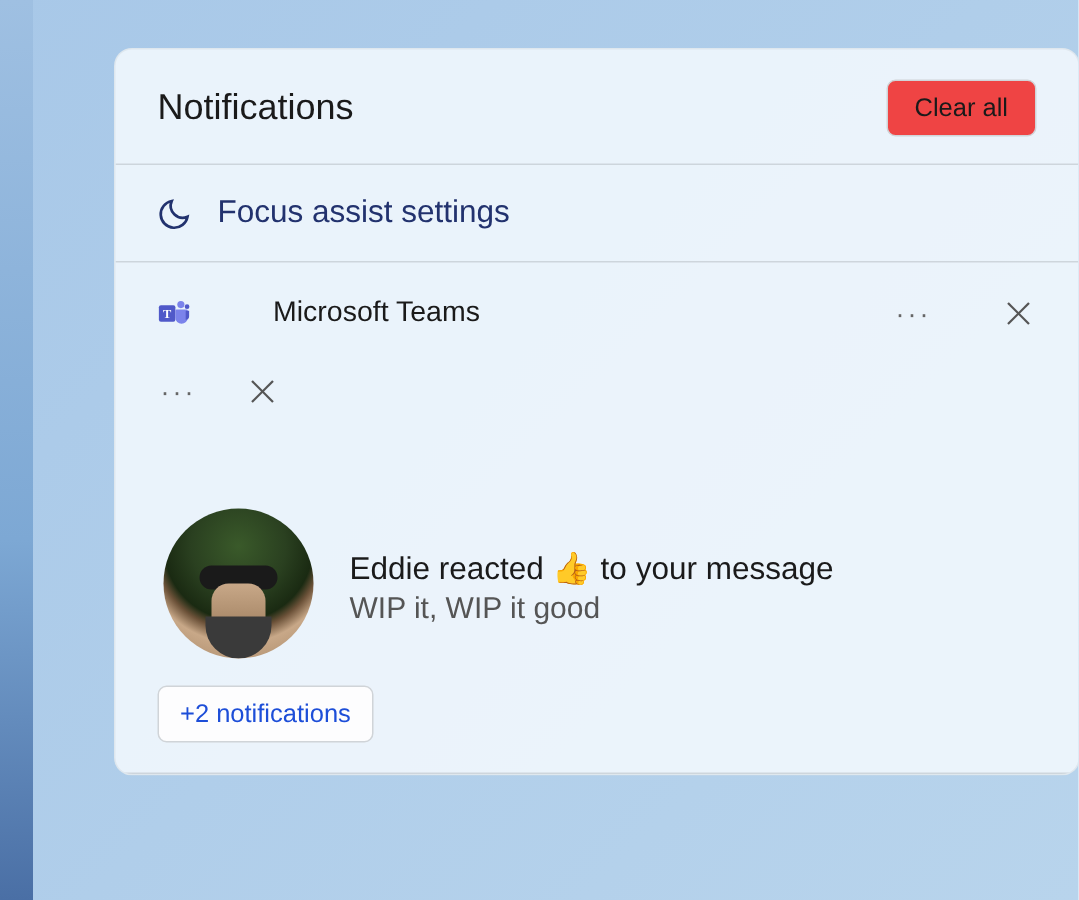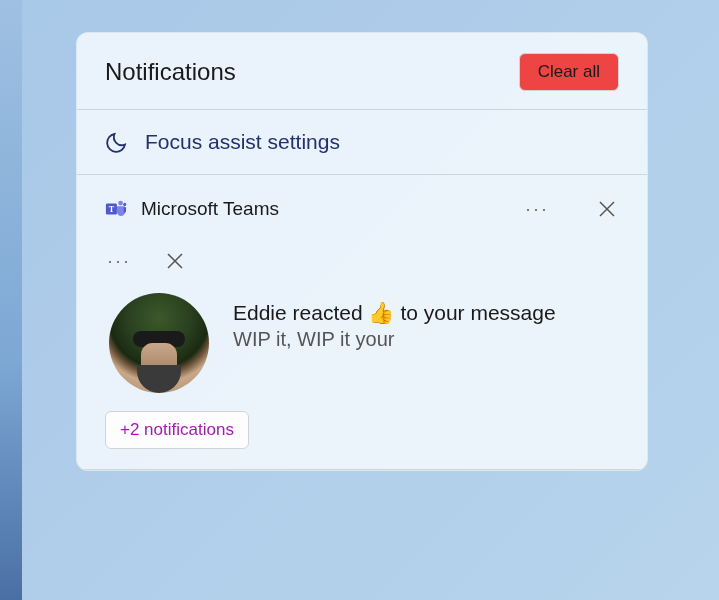--- a/index.html
+++ b/index.html
@@ -12,21 +12,21 @@
     }
     .left-edge {
       position: absolute;
       left: 0; top: 0; bottom: 0;
       width: 22px;
       background: linear-gradient(180deg, #9fc0e2 0%, #7da8d4 60%, #4a6fa5 100%);
     }
     .panel {
       position: absolute;
       left: 76px; top: 32px;
-      width: 572px;
+      width: 644px;
       background: rgba(238, 245, 252, 0.94);
       border-radius: 12px;
       border: 1px solid rgba(0,0,0,0.05);
       overflow: hidden;
     }
     .header {
       display: flex;
       align-items: center;
       justify-content: space-between;
       padding: 20px 28px 18px 28px;
@@ -76,20 +76,21 @@
       padding: 6px 0 14px 0;
     }
     .teams-icon {
       width: 22px;
       height: 22px;
     }
     .app-name {
       font-size: 19px;
       color: #1a1a1a;
       flex: 1;
+      margin-left: 41px;
     }
     .dots-btn {
       width: 28px; height: 28px;
       display: flex;
       align-items: center;
       justify-content: center;
       cursor: pointer;
       color: #666;
       font-size: 18px;
       letter-spacing: 2px;
@@ -110,22 +111,23 @@
       padding-bottom: 18px;
     }
     .notif-time {
       font-size: 19px;
       color: #555;
       flex: 1;
     }
     .notif-body {
       display: flex;
       gap: 24px;
-      align-items: flex-start;
+      align-items: center;
       padding-left: 4px;
+      margin-top: 46px;
     }
     .avatar {
       width: 100px;
       height: 100px;
       border-radius: 50%;
       background: radial-gradient(circle at 50% 25%, #3a5a2a 0%, #2a4020 35%, #1a2a12 55%, #6b5138 62%, #c8a888 72%, #b89878 85%);
       position: relative;
       flex-shrink: 0;
       overflow: hidden;
     }
@@ -167,21 +169,21 @@
       color: #555;
       margin-top: 2px;
     }
     .more-notifs {
       margin: 18px 0 0 0;
       background: #fdfdfe;
       border: 1px solid #d0d4d8;
       border-radius: 6px;
       padding: 8px 14px;
       font-size: 17px;
-      color: #a21caf;
+      color: #1d4ed8;
       cursor: pointer;
       font-family: inherit;
       display: inline-block;
     }
   </style>
 </head>
 <body>
 
 <div class="left-edge"></div>
 
@@ -232,20 +234,20 @@
         <line x1="5" y1="5" x2="19" y2="19"></line>
         <line x1="19" y1="5" x2="5" y2="19"></line>
       </svg>
     </div>
     <div class="notif-body">
       <div class="avatar">
         <div class="avatar-beard"></div>
       </div>
       <div class="notif-text">
         <div class="notif-title">Eddie reacted 👍 to your message</div>
-        <div class="notif-subtitle">WIP it, WIP it your</div>
+        <div class="notif-subtitle">WIP it, WIP it good</div>
       </div>
     </div>
     <button class="more-notifs">+2 notifications</button>
   </div>
 
   <div class="divider"></div>
 </div>
 
 </body></html>

